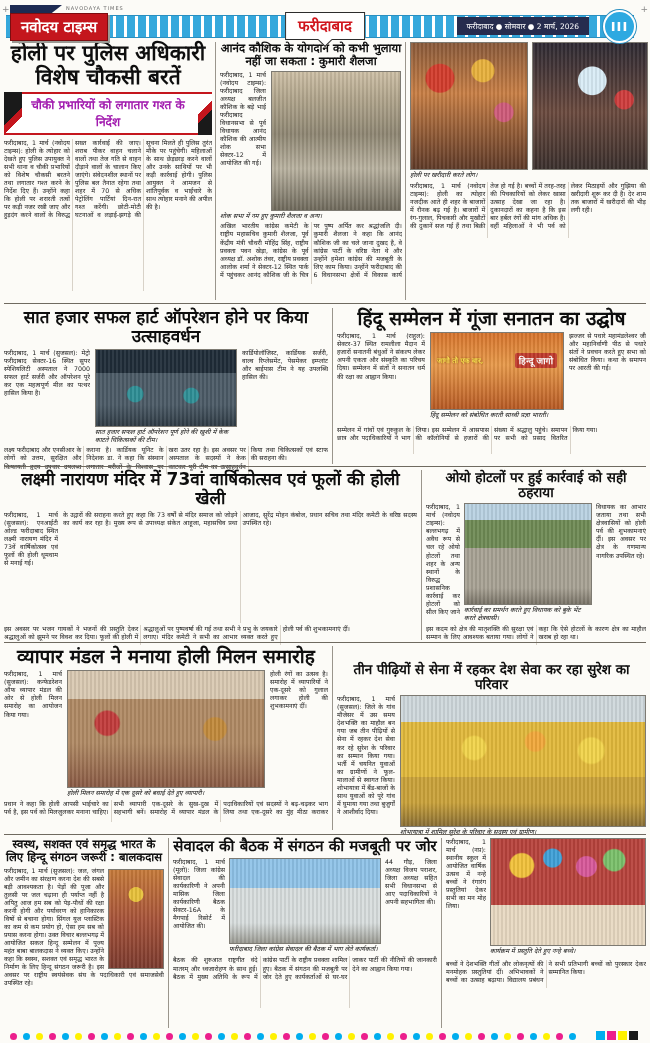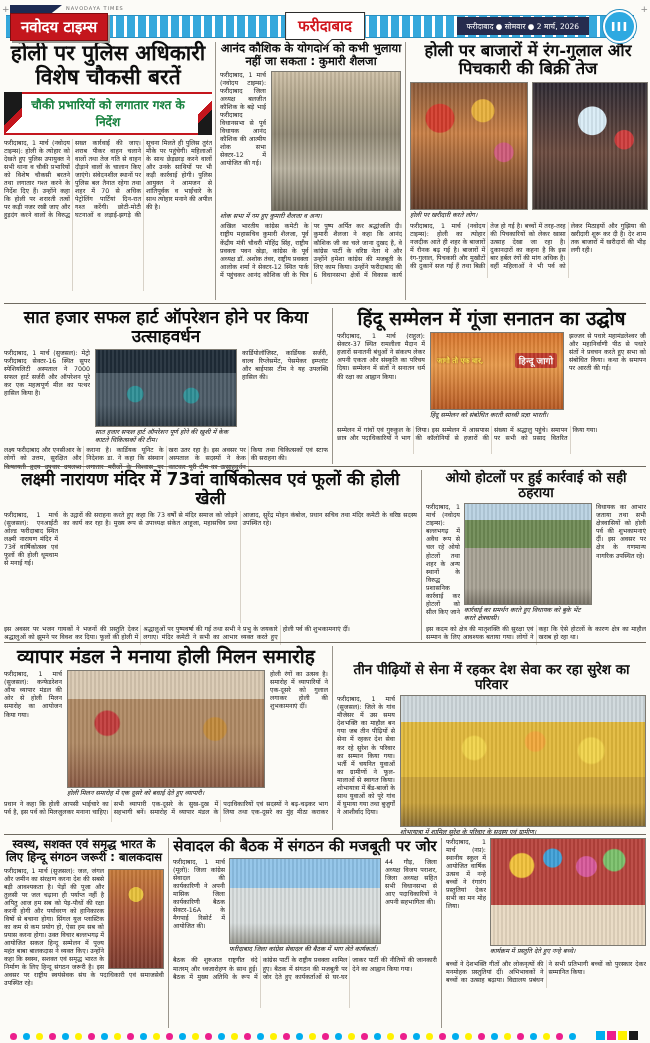--- a/index.html
+++ b/index.html
@@ -33,21 +33,21 @@
   .body{font-size:6.3px;line-height:1.28;text-align:justify;color:#222;}
   .cols2{columns:2;column-gap:5px;column-rule:1px solid #d8d2c8;}
   .cols3{columns:3;column-gap:5px;column-rule:1px solid #d8d2c8;}
   .cols4{columns:4;column-gap:5px;column-rule:1px solid #d8d2c8;}
   .caption{font-size:6.4px;font-style:italic;color:#111;margin-top:2px;line-height:1.2;}
   .mediarow{display:flex;gap:5px;align-items:flex-start;}
   .ph{position:relative;border:1px solid #7d7a72;flex-shrink:0;overflow:hidden;}
   .ph::after{content:"";position:absolute;inset:0;
         background:repeating-linear-gradient(90deg,rgba(255,255,255,.07) 0 2px,rgba(0,0,0,.07) 2px 4px);}
   .banner{position:relative;margin:3px 0 4px;border-top:2.5px solid #c4161d;border-bottom:2.5px solid #c4161d;
-        background:#fff;text-align:center;color:#15803d;font-weight:bold;font-size:12px;padding:2px 16px 3px;}
+        background:#fff;text-align:center;color:#a21caf;font-weight:bold;font-size:12px;padding:2px 16px 3px;}
   .banner::before{content:"";position:absolute;left:0;top:-2px;bottom:-2px;width:18px;
         background:linear-gradient(135deg,#1a1a1a 55%,#c4161d 55% 70%,transparent 70%);}
   .banner::after{content:"";position:absolute;right:0;top:-2px;bottom:-2px;width:14px;
         background:linear-gradient(315deg,#1a1a1a 45%,#c4161d 45% 60%,transparent 60%);}
   
   .ph-shok{background:linear-gradient(180deg,#cdbfa5 0%,#b3a78e 18%,#8f8773 45%,#b9b2a0 70%,#6f6a5c 100%);}
   .ph-market1{background:radial-gradient(circle at 25% 28%,#d33c2c 0 11%,transparent 12%),
         radial-gradient(circle at 62% 22%,#e8b13c 0 9%,transparent 10%),
         radial-gradient(circle at 80% 55%,#cf5a7a 0 8%,transparent 9%),
         linear-gradient(180deg,#8a5a3a,#c97f45 40%,#5f3a28);}
@@ -118,21 +118,20 @@
     <h1 class="headline" style="font-size:11.5px;">आनंद कौशिक के योगदान को कभी भुलाया नहीं जा सकता : कुमारी शैलजा</h1>
     <div class="mediarow">
       <div class="body" style="width:46px;height:138px;overflow:hidden;">फरीदाबाद, 1 मार्च (नवोदय टाइम्स): फरीदाबाद जिला अध्यक्ष बलजीत कौशिक के बड़े भाई फरीदाबाद विधानसभा से पूर्व विधायक आनंद कौशिक की आत्मीय शोक सभा सेक्टर-12 में आयोजित की गई।</div>
       <div class="ph ph-shok" style="width:128px;height:138px;"></div>
     </div>
     <div class="caption">शोक सभा में नम हुए कुमारी शैलजा व अन्य।</div>
     <div class="body cols2" style="height:62px;overflow:hidden;margin-top:2px;">अखिल भारतीय कांग्रेस कमेटी के राष्ट्रीय महासचिव कुमारी शैलजा, पूर्व केंद्रीय मंत्री चौधरी मोहिंद्र सिंह, राष्ट्रीय प्रवक्ता पवन खेड़ा, कांग्रेस के पूर्व अध्यक्ष डॉ. अशोक तंवर, राष्ट्रीय प्रवक्ता आलोक शर्मा ने सेक्टर-12 स्थित पार्क में पहुंचकर आनंद कौशिक जी के चित्र पर पुष्प अर्पित कर श्रद्धांजलि दी। कुमारी शैलजा ने कहा कि आनंद कौशिक जी का चले जाना दुखद है, वे कांग्रेस पार्टी के वरिष्ठ नेता थे और उन्होंने हमेशा कांग्रेस की मजबूती के लिए काम किया। उन्होंने फरीदाबाद की 6 विधानसभा क्षेत्रों में विकास कार्य कराए। आज लोग उनके निधन से दुखी हैं।</div>
   </div>
 
   <div class="section" style="left:410px;top:42px;width:236px;height:258px;">
-    <h1 class="headline" style="font-size:16.5px;">होली पर बाजारों में रंग-गुलाल और पिचकारी की बिक्री तेज</h1>
     <div class="mediarow" style="gap:4px;">
       <div class="ph ph-market1" style="width:116px;height:126px;"></div>
       <div class="ph ph-market2" style="width:114px;height:126px;"></div>
     </div>
     <div class="caption">होली पर खरीदारी करते लोग।</div>
     <div class="body cols3" style="height:56px;overflow:hidden;margin-top:2px;">फरीदाबाद, 1 मार्च (नवोदय टाइम्स): होली का त्योहार नजदीक आते ही शहर के बाजारों में रौनक बढ़ गई है। बाजारों में रंग-गुलाल, पिचकारी और मुखौटों की दुकानें सज गई हैं तथा बिक्री तेज हो गई है। बच्चों में तरह-तरह की पिचकारियों को लेकर खासा उत्साह देखा जा रहा है। दुकानदारों का कहना है कि इस बार हर्बल रंगों की मांग अधिक है। वहीं महिलाओं ने भी पर्व को लेकर मिठाइयों और गुझिया की खरीदारी शुरू कर दी है। देर शाम तक बाजारों में खरीदारों की भीड़ लगी रही।</div>
   </div>
 
   <div class="hrule" style="top:303px;"></div>
 

